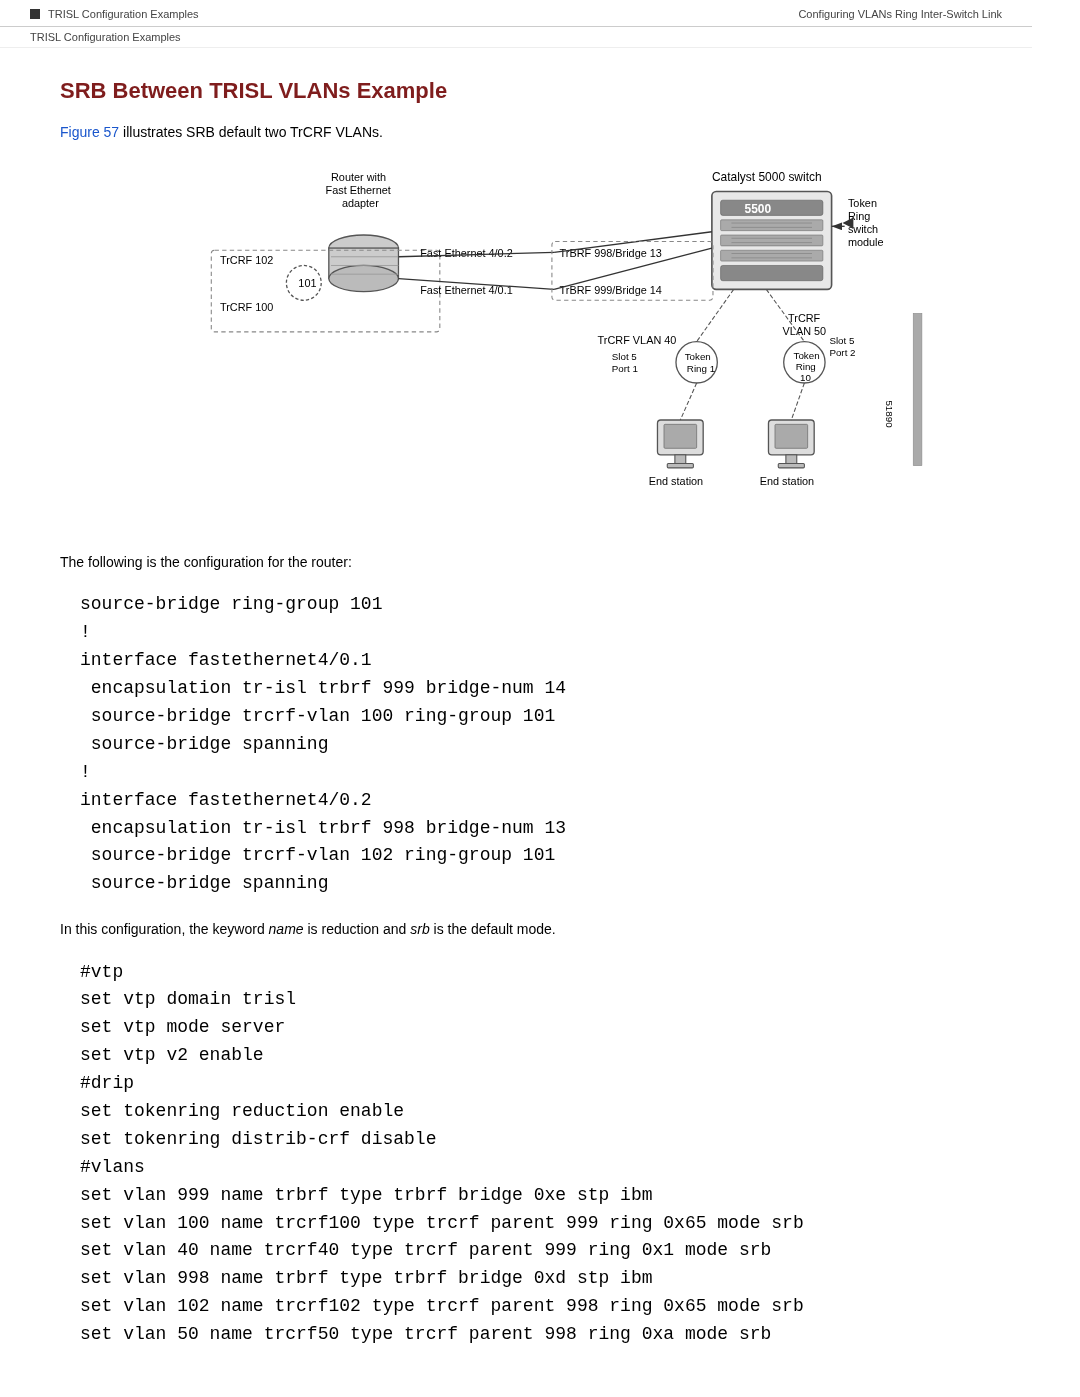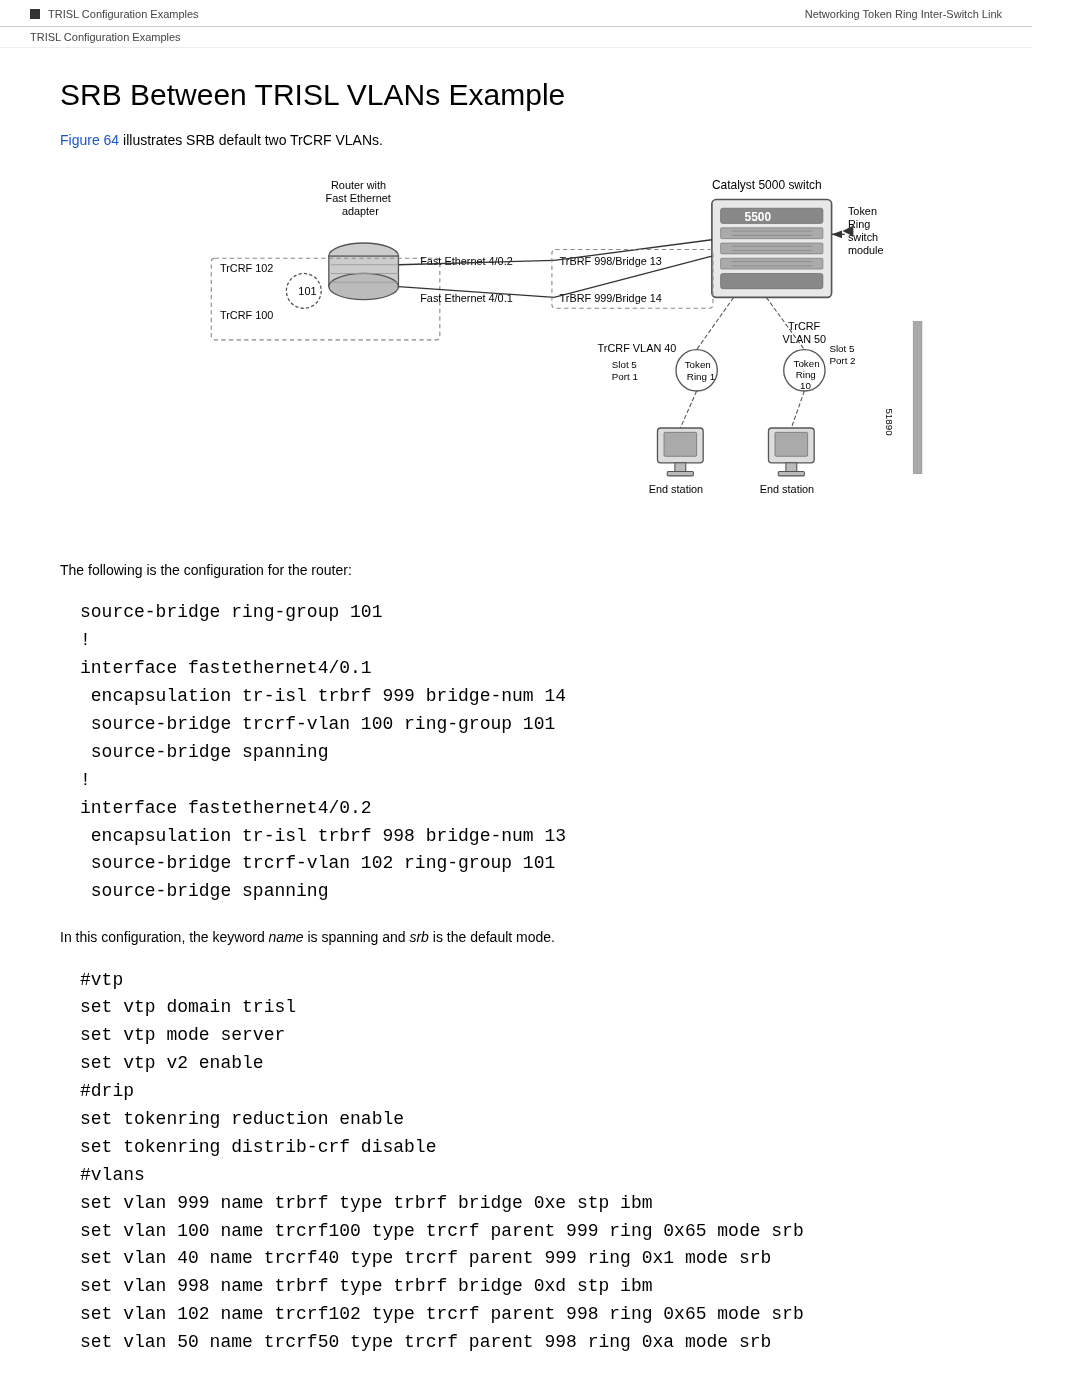--- a/index.html
+++ b/index.html
@@ -46,24 +46,24 @@
       padding: 4px 30px;
       font-size: 11px;
       color: #444;
       border-bottom: 1px solid #eee;
     }
     .content-area {
       padding: 30px 60px 40px 60px;
       flex: 1;
     }
     .page-title {
-      font-size: 30px;
-      font-weight: normal;
+      font-size: 22px;
+      font-weight: bold;
       margin-bottom: 18px;
-      color: #000000;
+      color: #7f1d1d;
     }
     .intro-text {
       font-size: 14px;
       margin-bottom: 18px;
       line-height: 1.5;
     }
     .intro-text a {
       color: #1a56cc;
       text-decoration: none;
     }
@@ -136,32 +136,32 @@
 </head>
 <body>
 
 <div class="page-container">
 
   <div class="top-header">
     <div class="top-header-left">
       <span class="square-icon"></span>
       <span>TRISL Configuration Examples</span>
     </div>
-    <div class="top-header-right">Networking Token Ring Inter-Switch Link</div>
+    <div class="top-header-right">Configuring VLANs Ring Inter-Switch Link</div>
   </div>
 
   <div class="breadcrumb-bar">
     <span>TRISL Configuration Examples</span>
   </div>
 
   <div class="content-area">
     <h1 class="page-title">SRB Between TRISL VLANs Example</h1>
 
     <p class="intro-text">
-      <a>Figure 64</a><span> illustrates SRB default two TrCRF VLANs.</span>
+      <a>Figure 57</a><span> illustrates SRB default two TrCRF VLANs.</span>
     </p>
 
 
     <div class="diagram-container">
       <svg class="diagram-svg" viewBox="0 0 760 340" xmlns="http://www.w3.org/2000/svg">
 
         <text x="560" y="18" font-size="11" font-family="Arial">Catalyst 5000 switch</text>
 
         <rect x="560" y="28" width="110" height="90" rx="4" ry="4" fill="#e8e8e8" stroke="#555" stroke-width="1.5"></rect>
 
@@ -287,21 +287,21 @@
  source-bridge trcrf-vlan 100 ring-group 101
  source-bridge spanning
 !
 interface fastethernet4/0.2
  encapsulation tr-isl trbrf 998 bridge-num 13
  source-bridge trcrf-vlan 102 ring-group 101
  source-bridge spanning</div>
 
 
     <p class="body-text">
-      <span>In this configuration, the keyword </span><em>name</em><span> is spanning and </span><em>srb</em><span> is the default mode.</span>
+      <span>In this configuration, the keyword </span><em>name</em><span> is reduction and </span><em>srb</em><span> is the default mode.</span>
     </p>
 
     <div class="code-block">#vtp
 set vtp domain trisl
 set vtp mode server
 set vtp v2 enable
 #drip
 set tokenring reduction enable
 set tokenring distrib-crf disable
 #vlans

